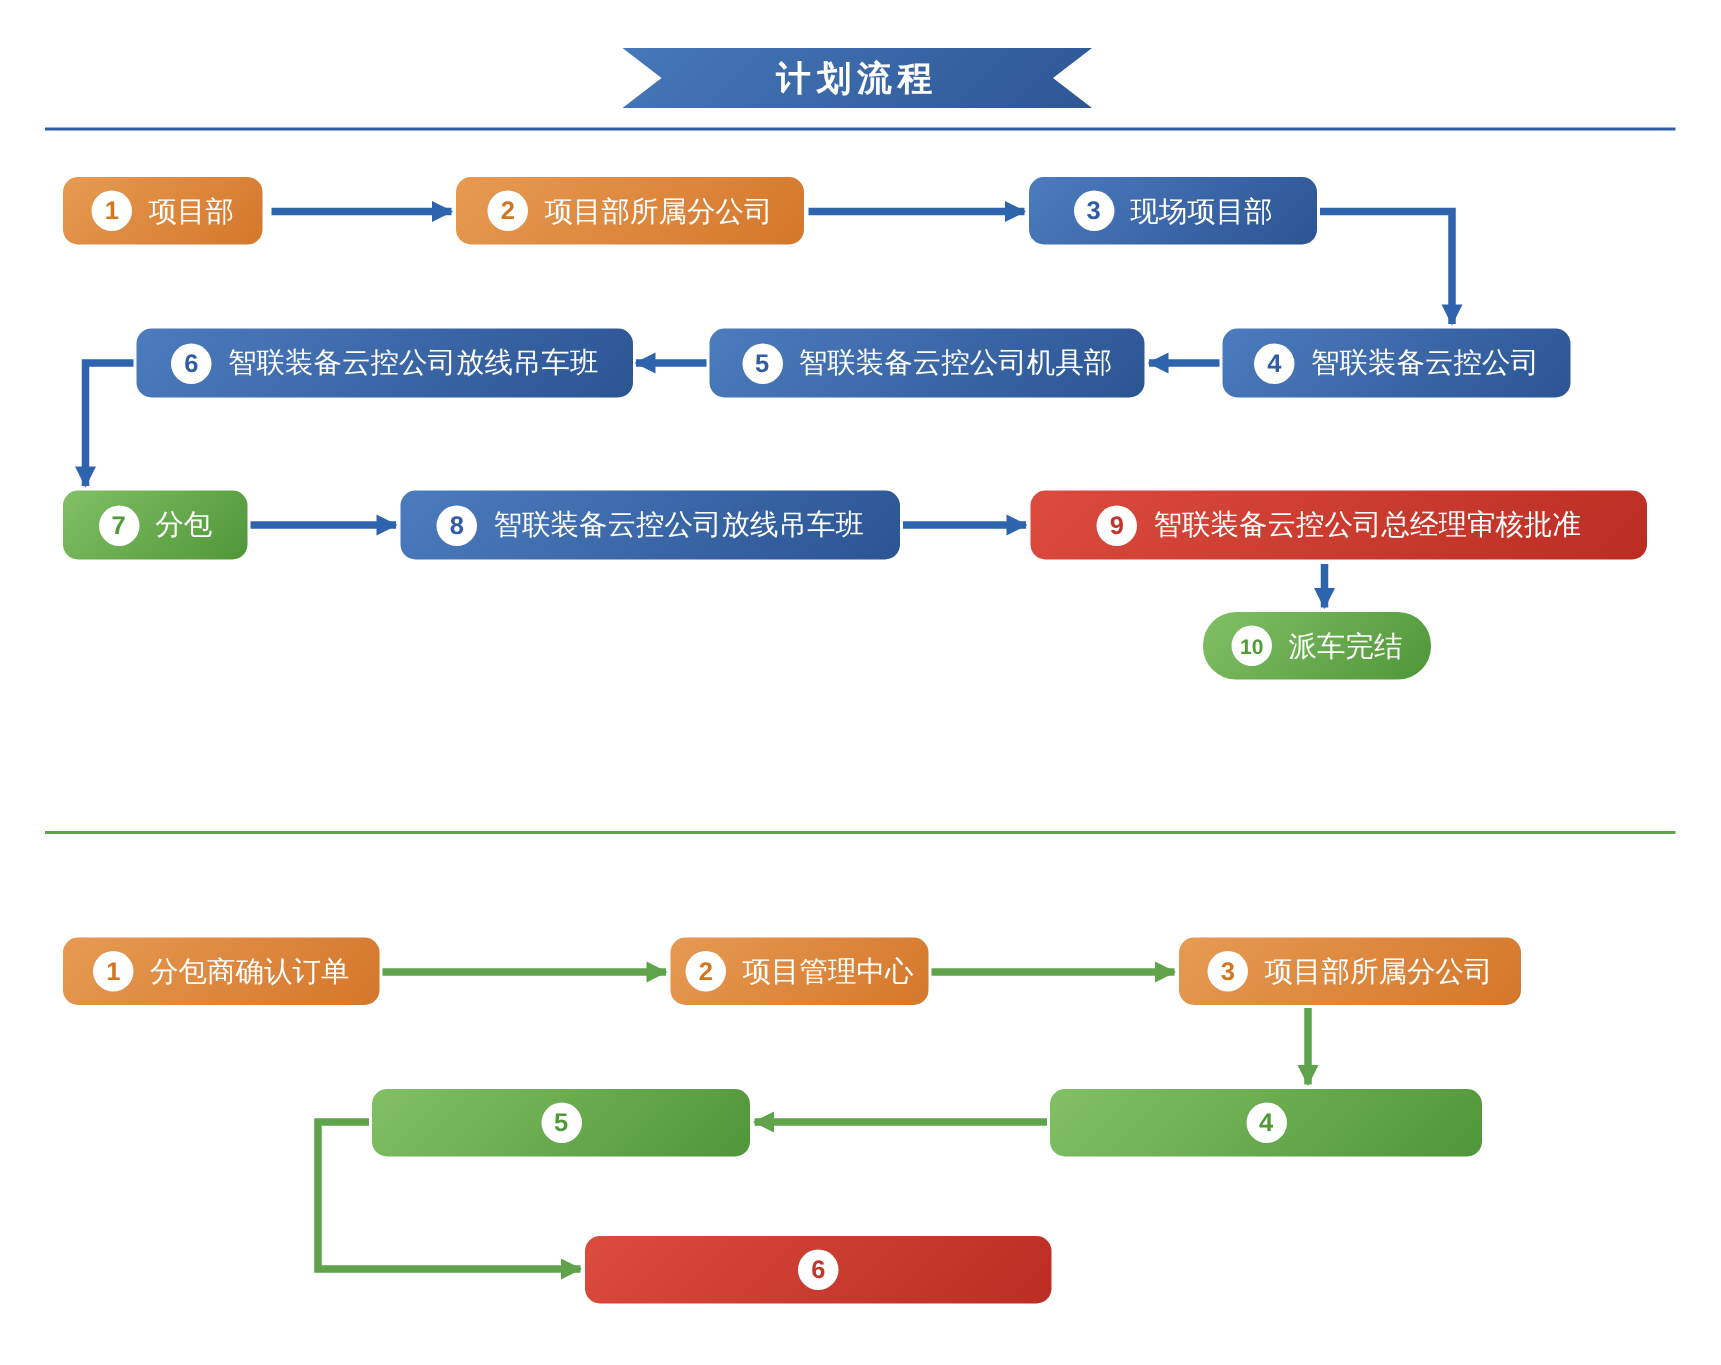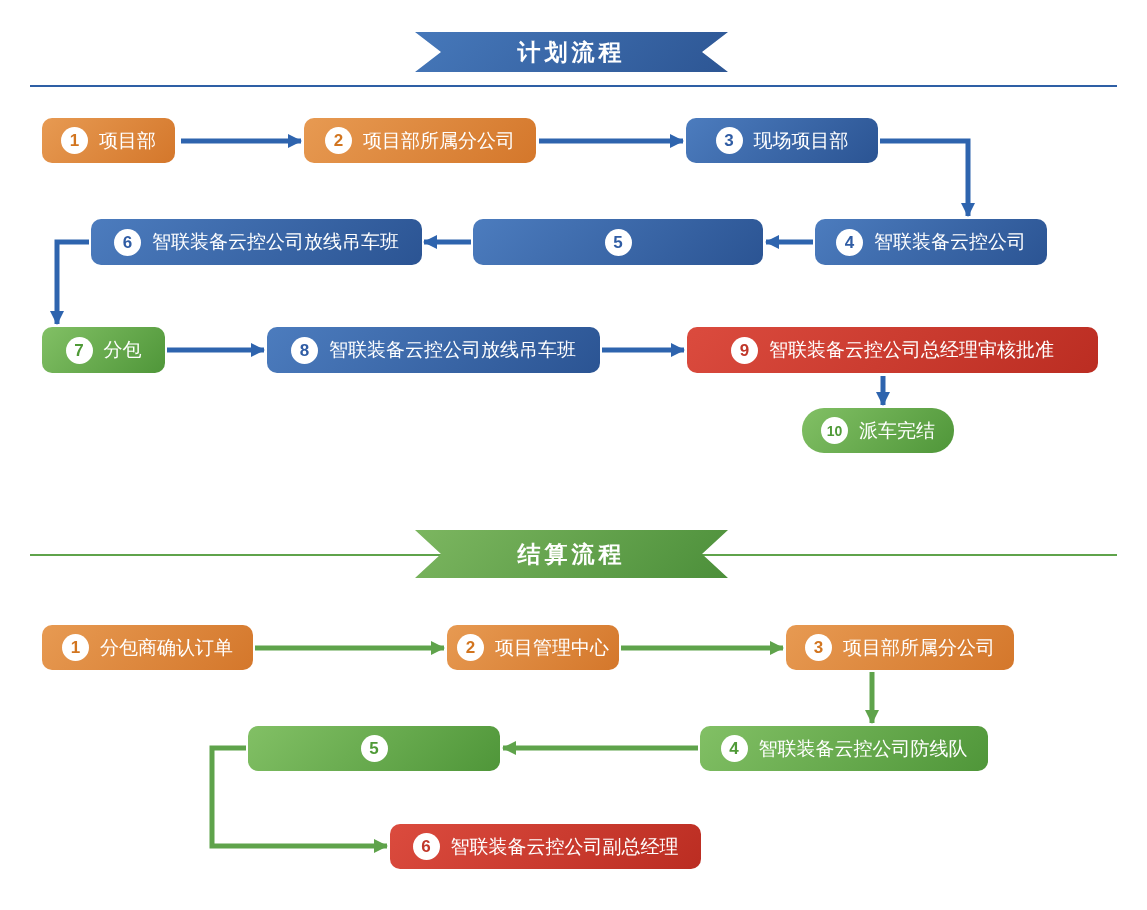--- a/index.html
+++ b/index.html
@@ -28,23 +28,20 @@
 <body>
 
 <div class="canvas">
 
   <div class="rule" style="left: 30px; width: 1087px; top: 85px; background: rgb(46, 95, 165);"></div>
   <div class="banner" style="left: 415px; top: 32px; width: 313px; height: 40px; background: linear-gradient(135deg, rgb(70, 120, 186), rgb(45, 86, 148));">
     <span>计划流程</span>
   </div>
 
   <div class="rule" style="left: 30px; width: 1087px; top: 554px; background: rgb(95, 163, 75);"></div>
-  <div class="banner" style="left: 415px; top: 530px; width: 313px; height: 48px; background: linear-gradient(135deg, rgb(124, 182, 96), rgb(76, 143, 58));">
-    <span>结算流程</span>
-  </div>
 
   <svg id="connector-layer" width="1147" height="910" viewBox="0 0 1147 910">
     <defs>
       <marker id="arrow-plan" markerUnits="userSpaceOnUse" markerWidth="18" markerHeight="18" refX="14" refY="9" orient="auto">
         <path d="M1,2 L15,9 L1,16 Z" fill="#2E64AE"></path>
       </marker>
       <marker id="arrow-settle" markerUnits="userSpaceOnUse" markerWidth="18" markerHeight="18" refX="14" refY="9" orient="auto">
         <path d="M1,2 L15,9 L1,16 Z" fill="#5FA34B"></path>
       </marker>
     </defs>
@@ -76,20 +73,21 @@
       <div class="node" style="left: 686px; top: 118px; width: 192px; height: 45px; background: linear-gradient(135deg, rgb(76, 124, 190), rgb(43, 84, 147));">
         <span class="badge" style="color: rgb(47, 92, 164);">3</span>
         <span class="label">现场项目部</span>
       </div>
       <div class="node" style="left: 815px; top: 219px; width: 232px; height: 46px; background: linear-gradient(135deg, rgb(76, 124, 190), rgb(43, 84, 147));">
         <span class="badge" style="color: rgb(47, 92, 164);">4</span>
         <span class="label">智联装备云控公司</span>
       </div>
       <div class="node" style="left: 473px; top: 219px; width: 290px; height: 46px; background: linear-gradient(135deg, rgb(76, 124, 190), rgb(43, 84, 147));">
         <span class="badge" style="color: rgb(47, 92, 164);">5</span>
+        <span class="label">智联装备云控公司机具部</span>
       </div>
       <div class="node" style="left: 91px; top: 219px; width: 331px; height: 46px; background: linear-gradient(135deg, rgb(76, 124, 190), rgb(43, 84, 147));">
         <span class="badge" style="color: rgb(47, 92, 164);">6</span>
         <span class="label">智联装备云控公司放线吊车班</span>
       </div>
       <div class="node" style="left: 42px; top: 327px; width: 123px; height: 46px; background: linear-gradient(135deg, rgb(130, 192, 101), rgb(79, 150, 57));">
         <span class="badge" style="color: rgb(79, 154, 55);">7</span>
         <span class="label">分包</span>
       </div>
       <div class="node" style="left: 267px; top: 327px; width: 333px; height: 46px; background: linear-gradient(135deg, rgb(76, 124, 190), rgb(43, 84, 147));">
@@ -111,23 +109,21 @@
       <div class="node" style="left: 447px; top: 625px; width: 172px; height: 45px; background: linear-gradient(135deg, rgb(231, 154, 82), rgb(212, 119, 43));">
         <span class="badge" style="color: rgb(210, 117, 31);">2</span>
         <span class="label">项目管理中心</span>
       </div>
       <div class="node" style="left: 786px; top: 625px; width: 228px; height: 45px; background: linear-gradient(135deg, rgb(231, 154, 82), rgb(212, 119, 43));">
         <span class="badge" style="color: rgb(210, 117, 31);">3</span>
         <span class="label">项目部所属分公司</span>
       </div>
       <div class="node" style="left: 700px; top: 726px; width: 288px; height: 45px; background: linear-gradient(135deg, rgb(130, 192, 101), rgb(79, 150, 57));">
         <span class="badge" style="color: rgb(79, 154, 55);">4</span>
-        <span class="label">智联装备云控公司防线队</span>
       </div>
       <div class="node" style="left: 248px; top: 726px; width: 252px; height: 45px; background: linear-gradient(135deg, rgb(130, 192, 101), rgb(79, 150, 57));">
         <span class="badge" style="color: rgb(79, 154, 55);">5</span>
       </div>
       <div class="node" style="left: 390px; top: 824px; width: 311px; height: 45px; background: linear-gradient(135deg, rgb(219, 75, 62), rgb(187, 45, 34));">
         <span class="badge" style="color: rgb(192, 55, 42);">6</span>
-        <span class="label">智联装备云控公司副总经理</span>
       </div>
     </div>
 </div>
 
 </body></html>

